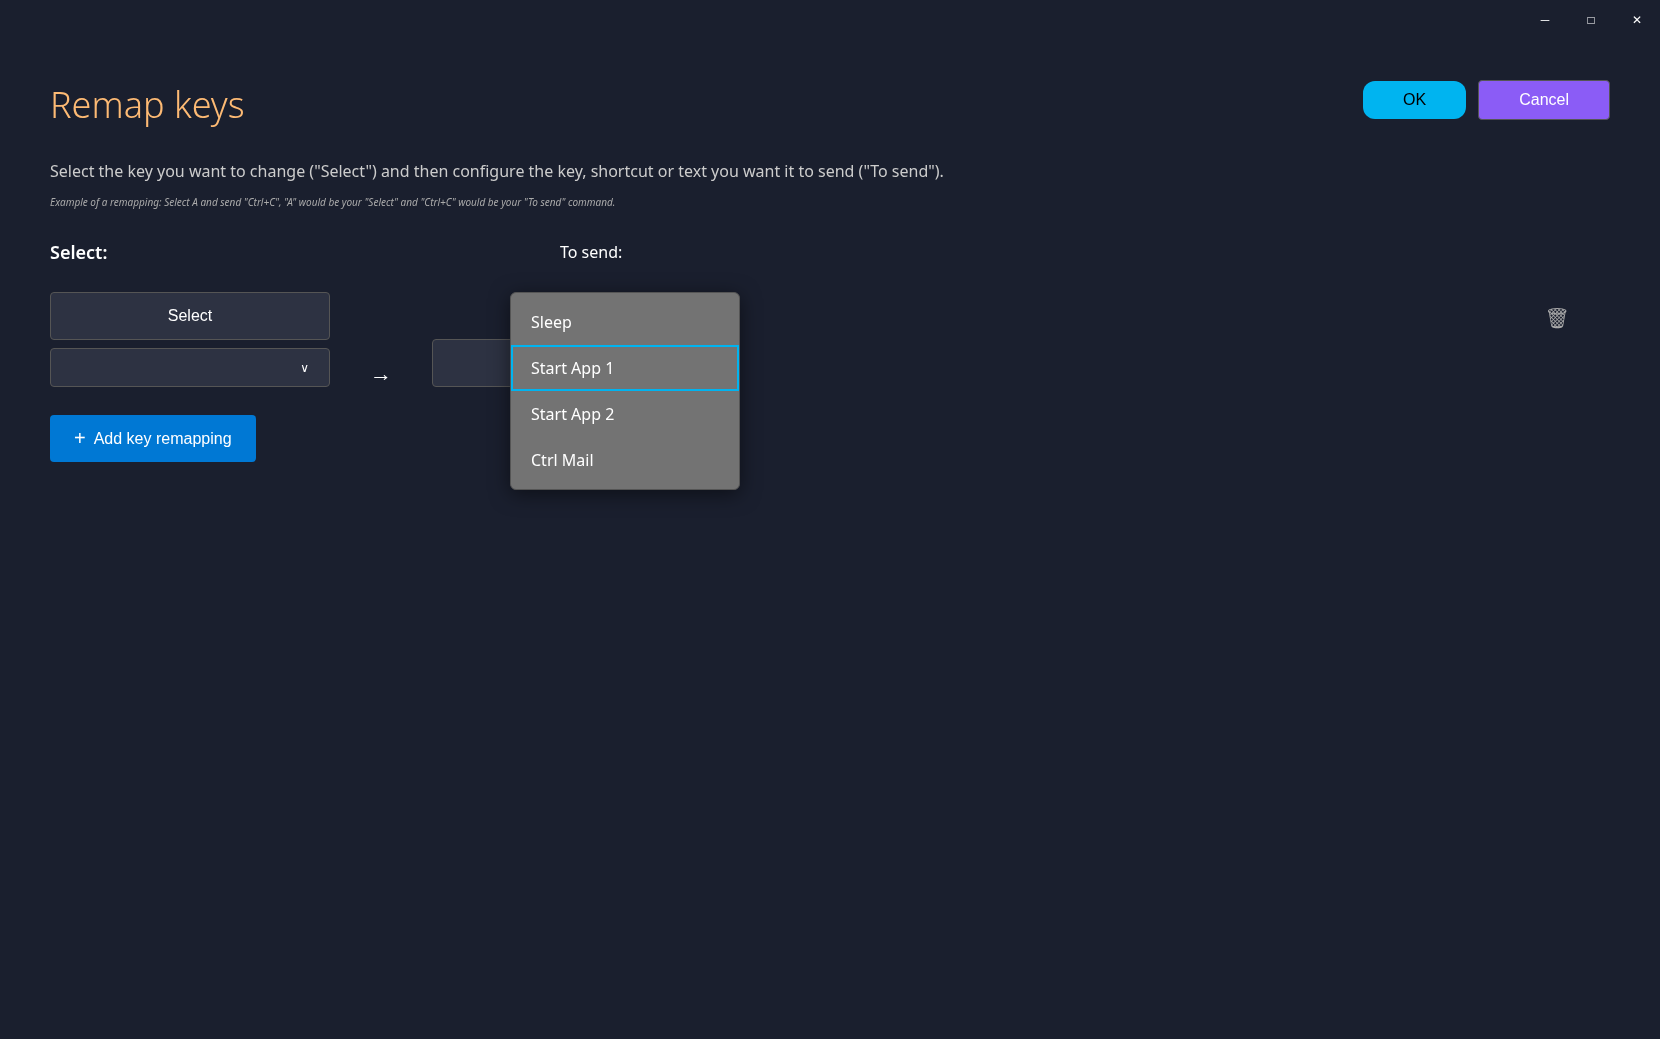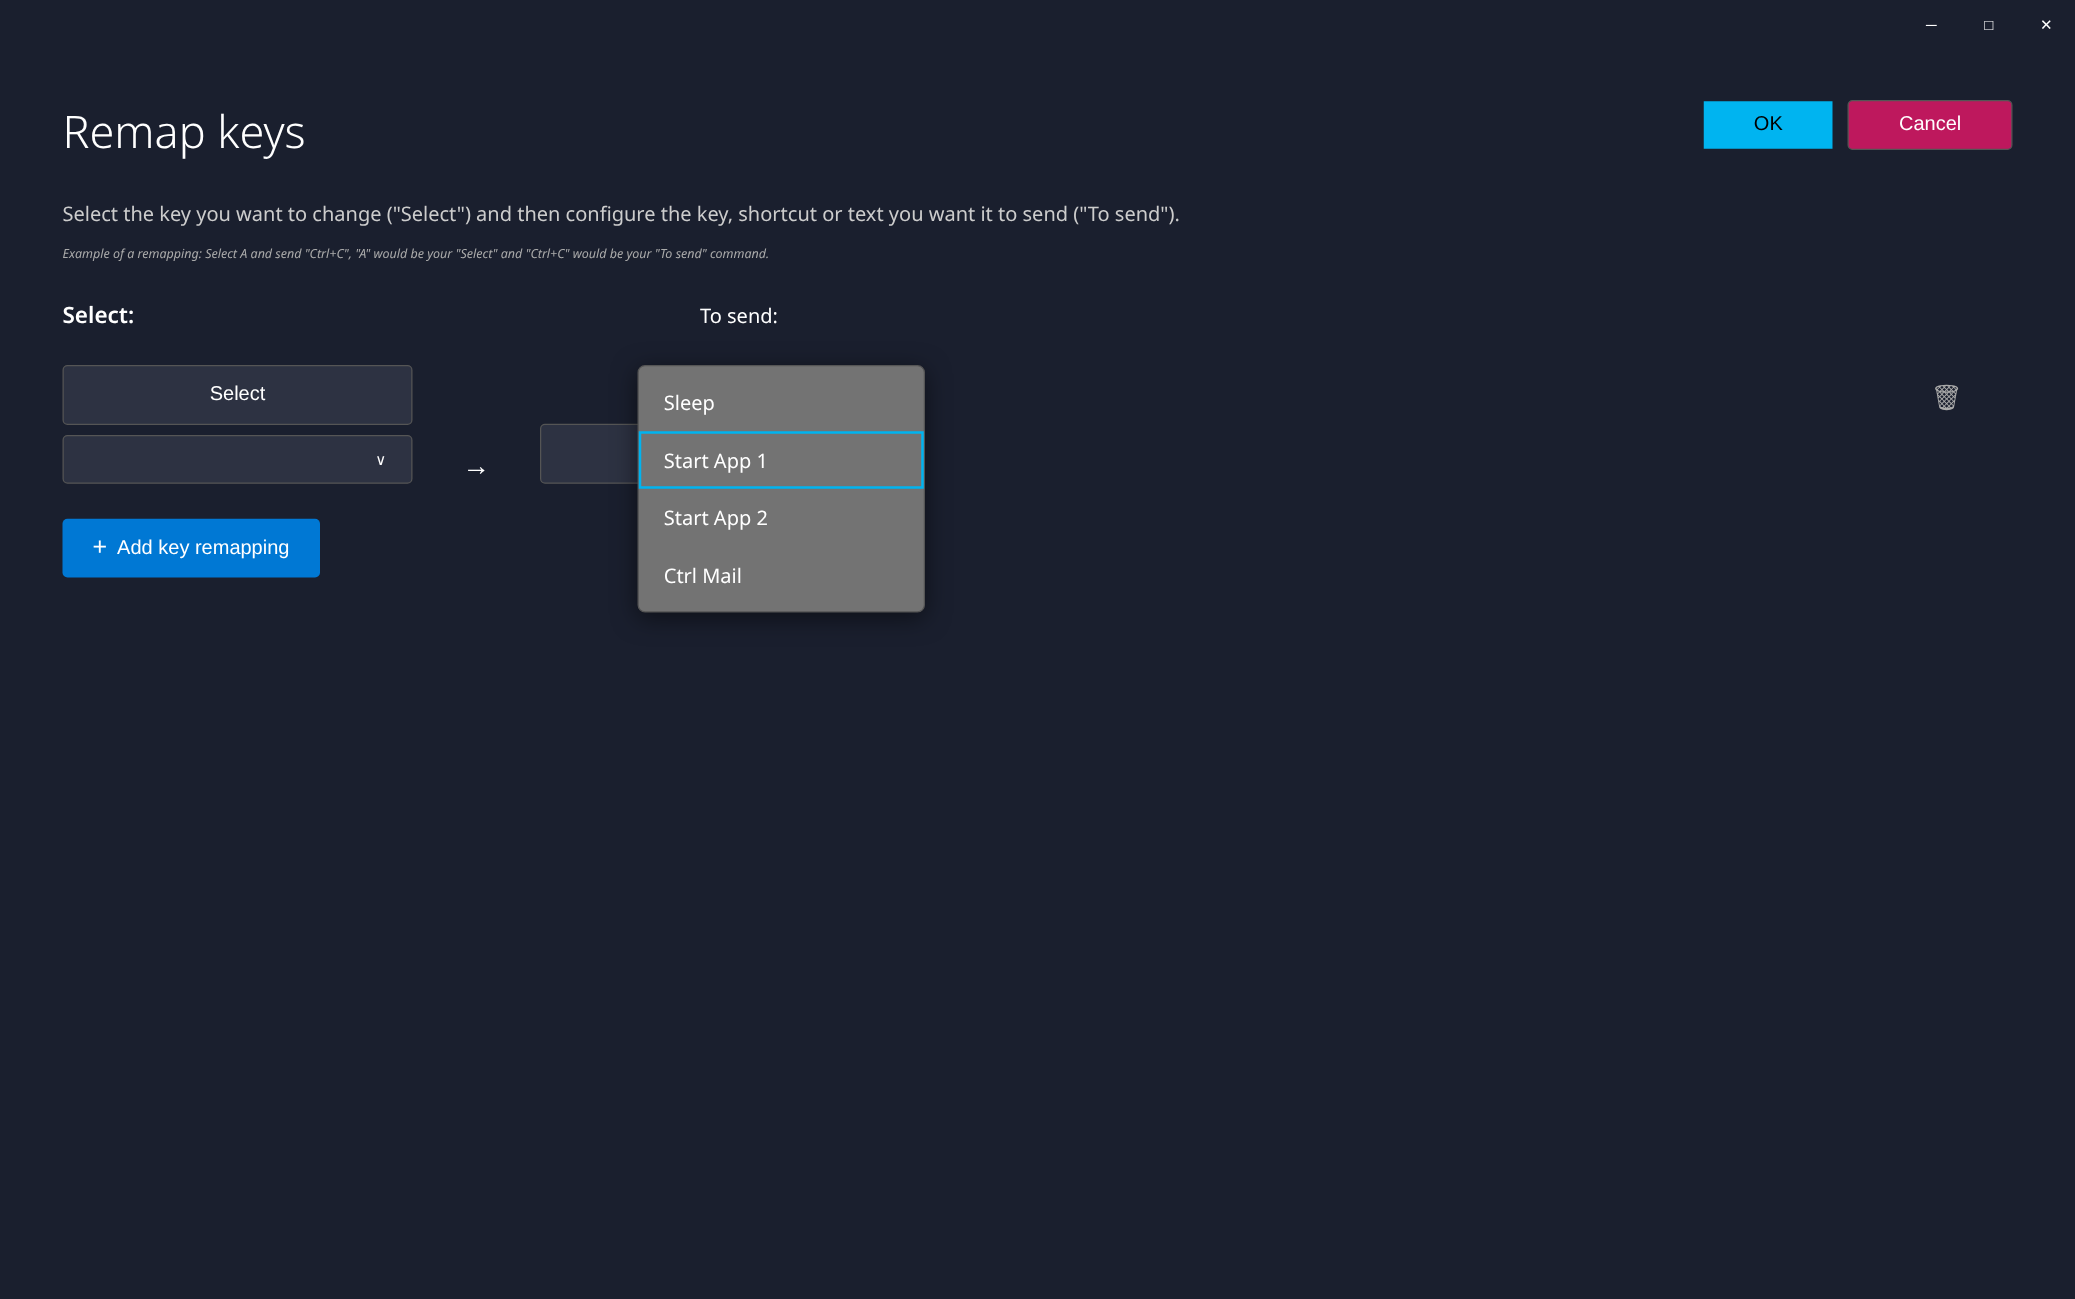--- a/index.html
+++ b/index.html
@@ -53,43 +53,43 @@
     .header-row {
       display: flex;
       justify-content: space-between;
       align-items: flex-start;
       margin-bottom: 30px;
     }
 
     .page-title {
       font-size: 36px;
       font-weight: 300;
-      color: #ffffff;
+      color: #fdba74;
     }
 
     .header-buttons {
       display: flex;
       gap: 12px;
       align-items: center;
     }
 
     .btn-ok {
       background-color: #00b4f0;
       color: #000000;
       border: none;
       padding: 10px 40px;
       font-size: 16px;
       font-weight: 500;
       cursor: pointer;
-      border-radius: 0;
+      border-radius: 12px;
       min-width: 100px;
     }
 
     .btn-cancel {
-      background-color: #be185d;
+      background-color: #8b5cf6;
       color: #ffffff;
       border: 1px solid #555;
       padding: 10px 40px;
       font-size: 16px;
       font-weight: 500;
       cursor: pointer;
       border-radius: 4px;
       min-width: 100px;
     }
 

